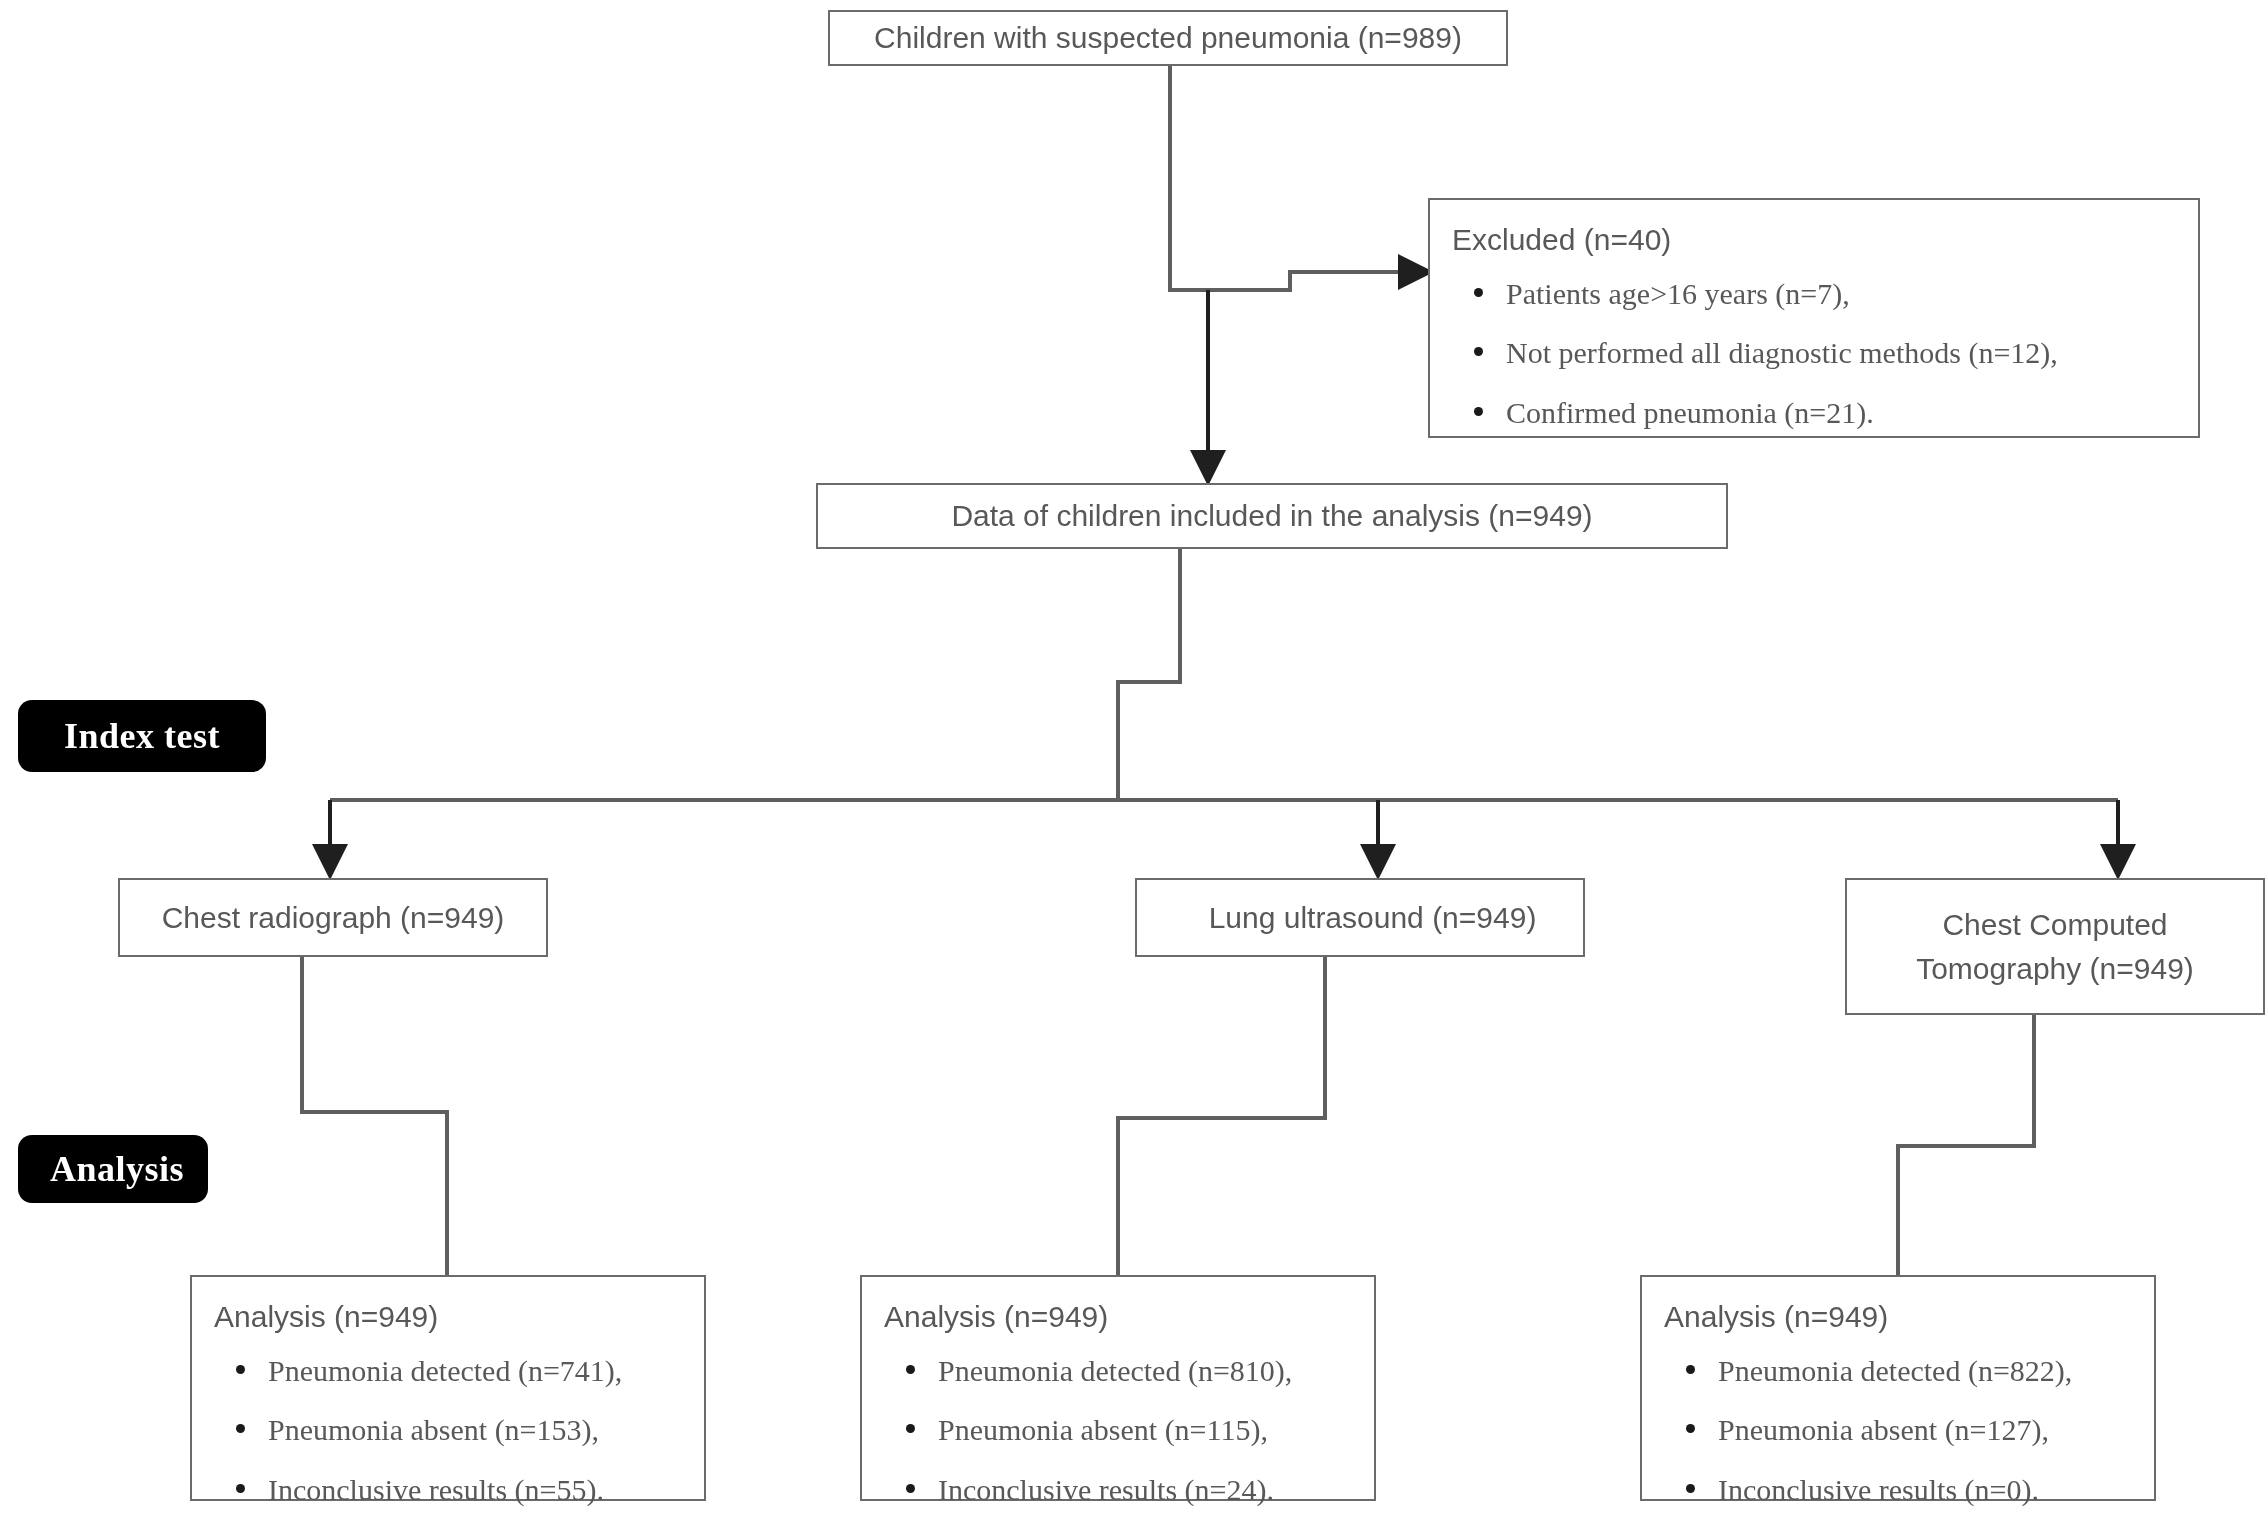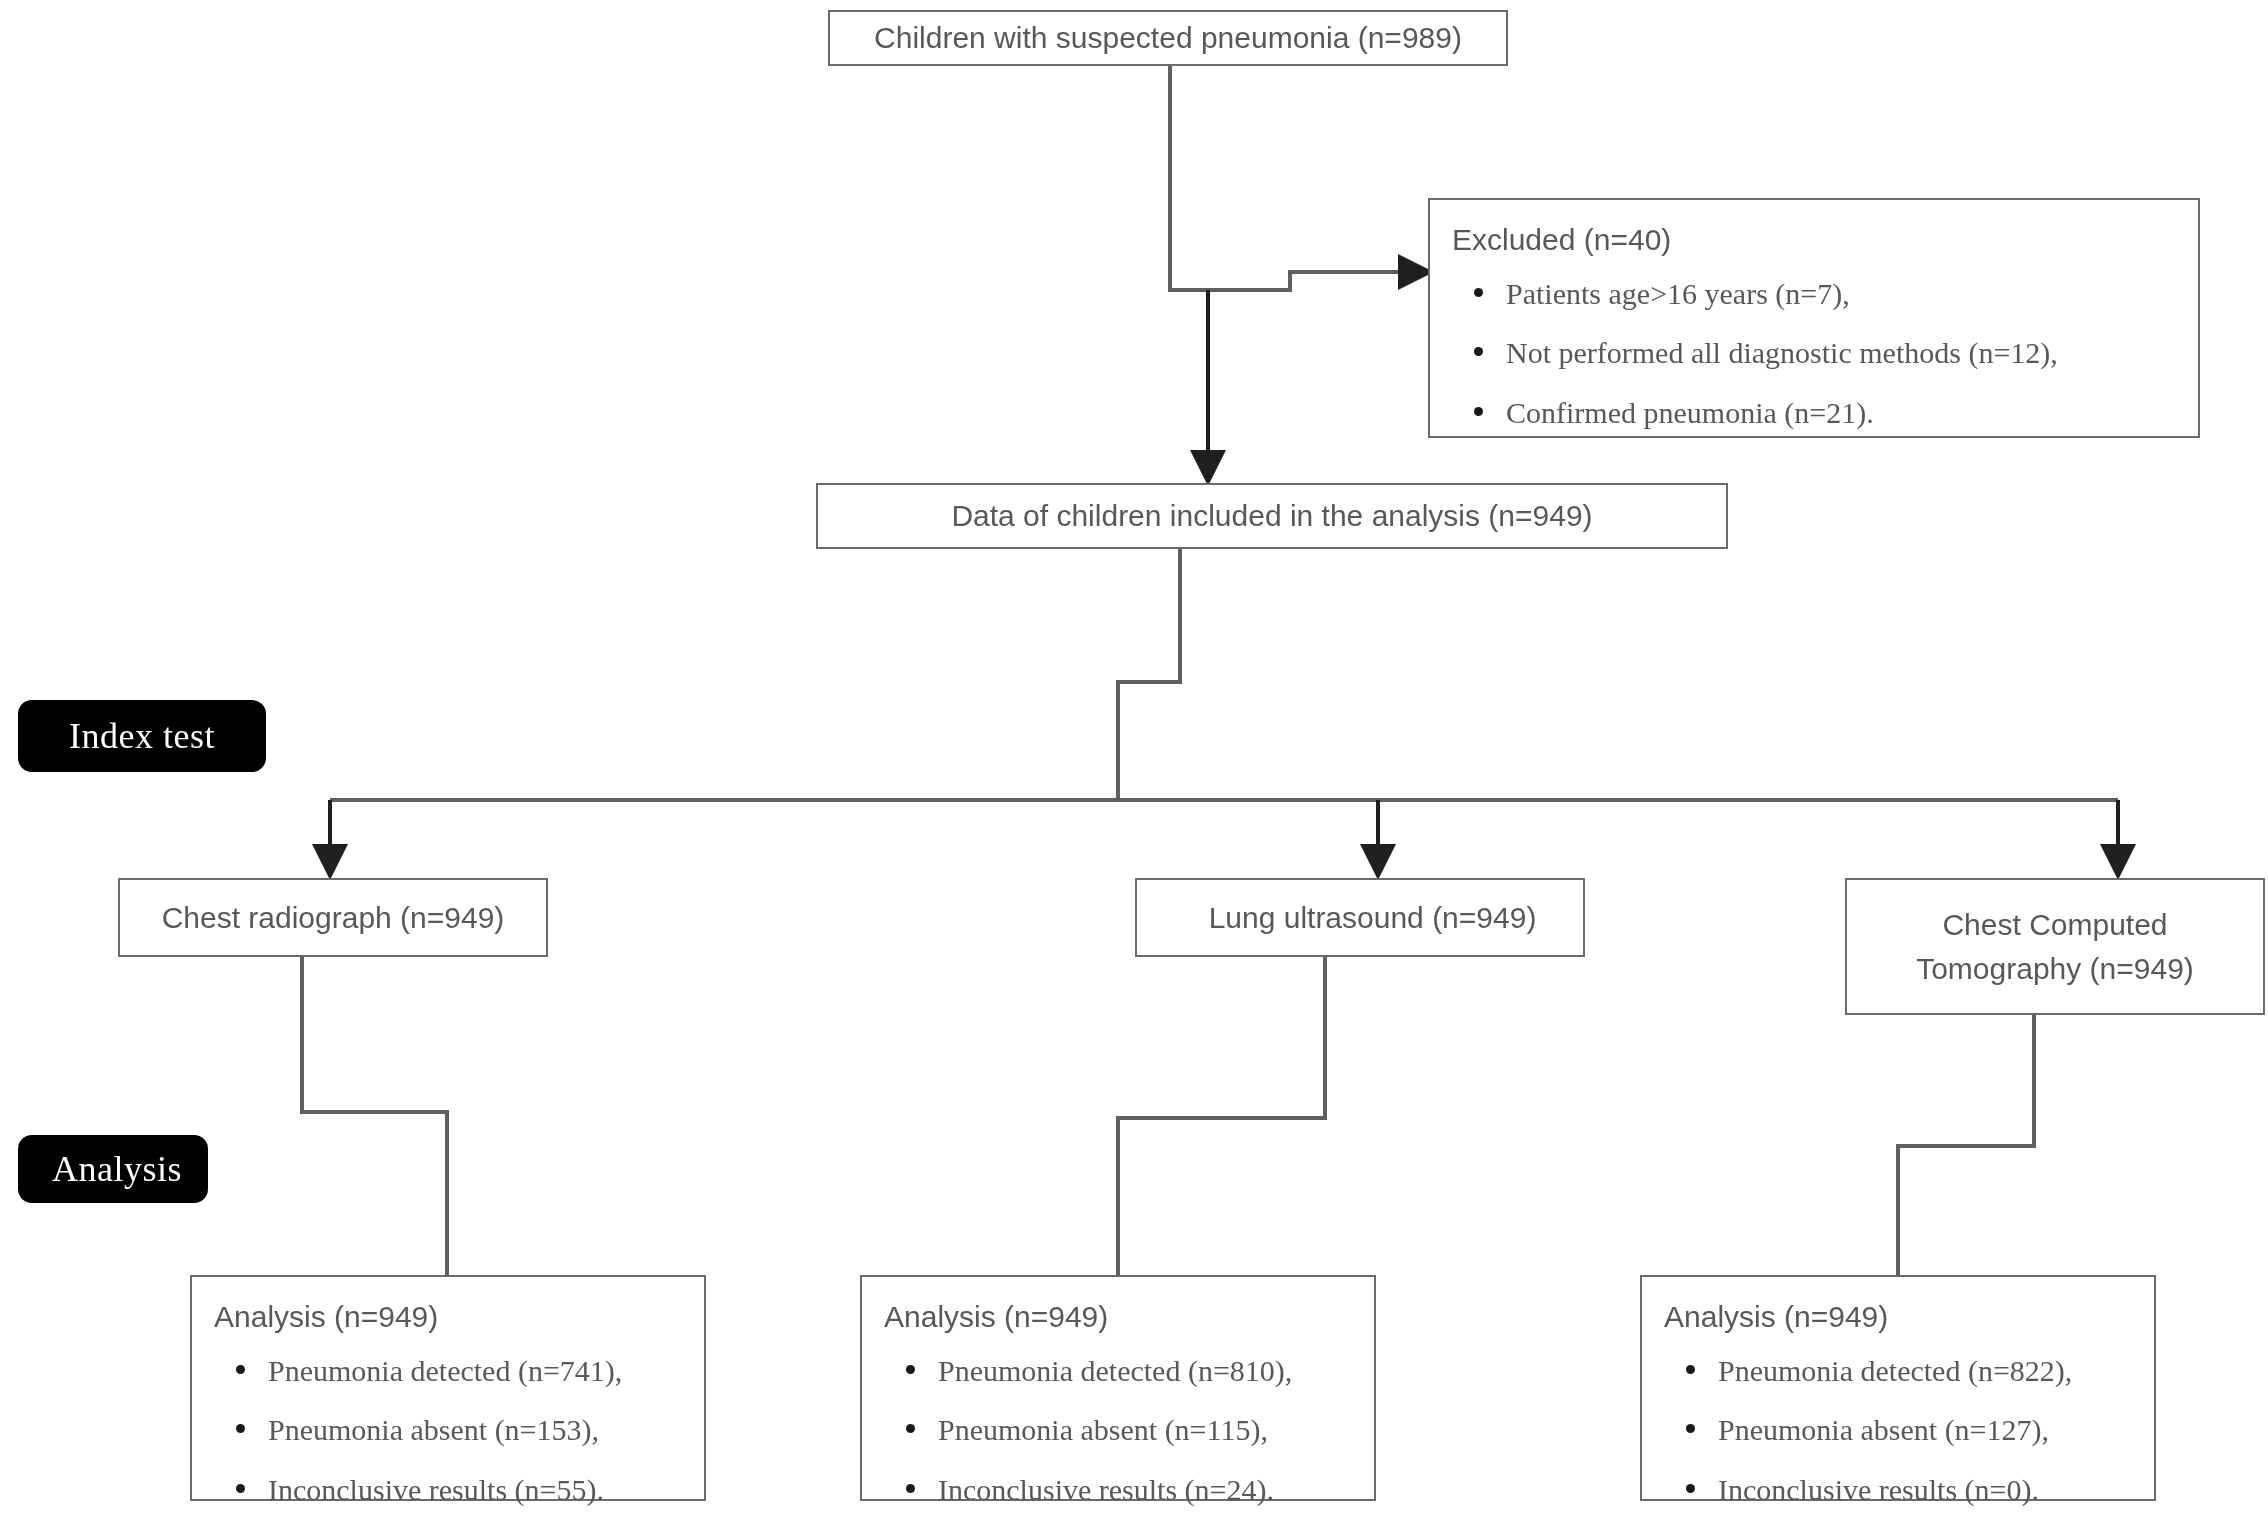--- a/index.html
+++ b/index.html
@@ -68,21 +68,21 @@
     border-radius: 50%;
     background: #1a1a1a;
   }
 
   .stage-badge {
     position: absolute;
     background: #000000;
     color: #ffffff;
     border-radius: 14px;
     font-family: "Liberation Serif", serif;
-    font-weight: normal;
+    font-weight: bold;
     font-size: 36px;
     display: flex;
     align-items: center;
     justify-content: center;
     letter-spacing: 0.5px;
     box-sizing: border-box;
   }
 </style>
 </head>
 <body>

